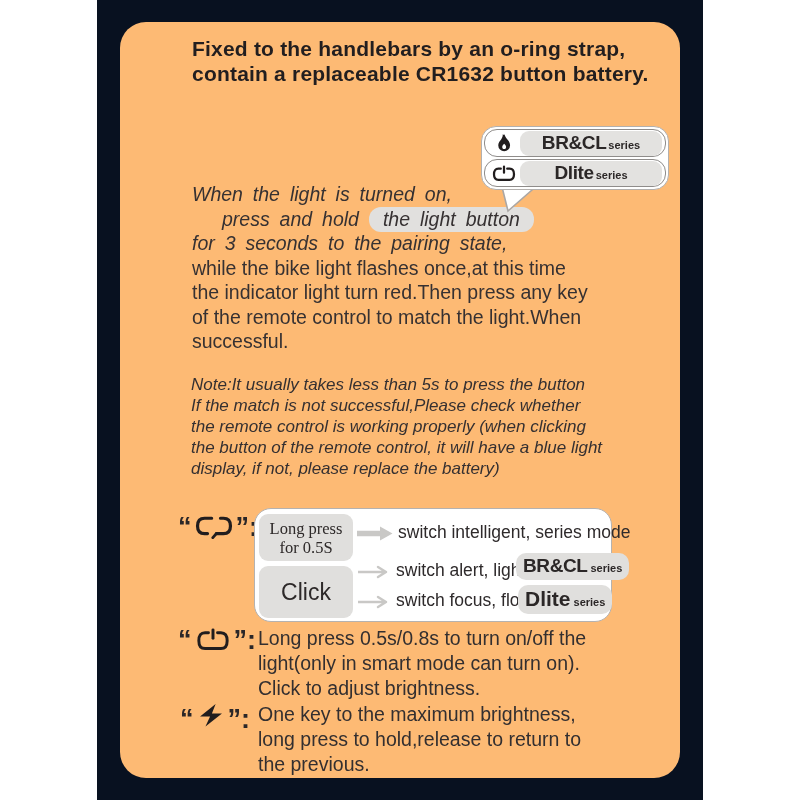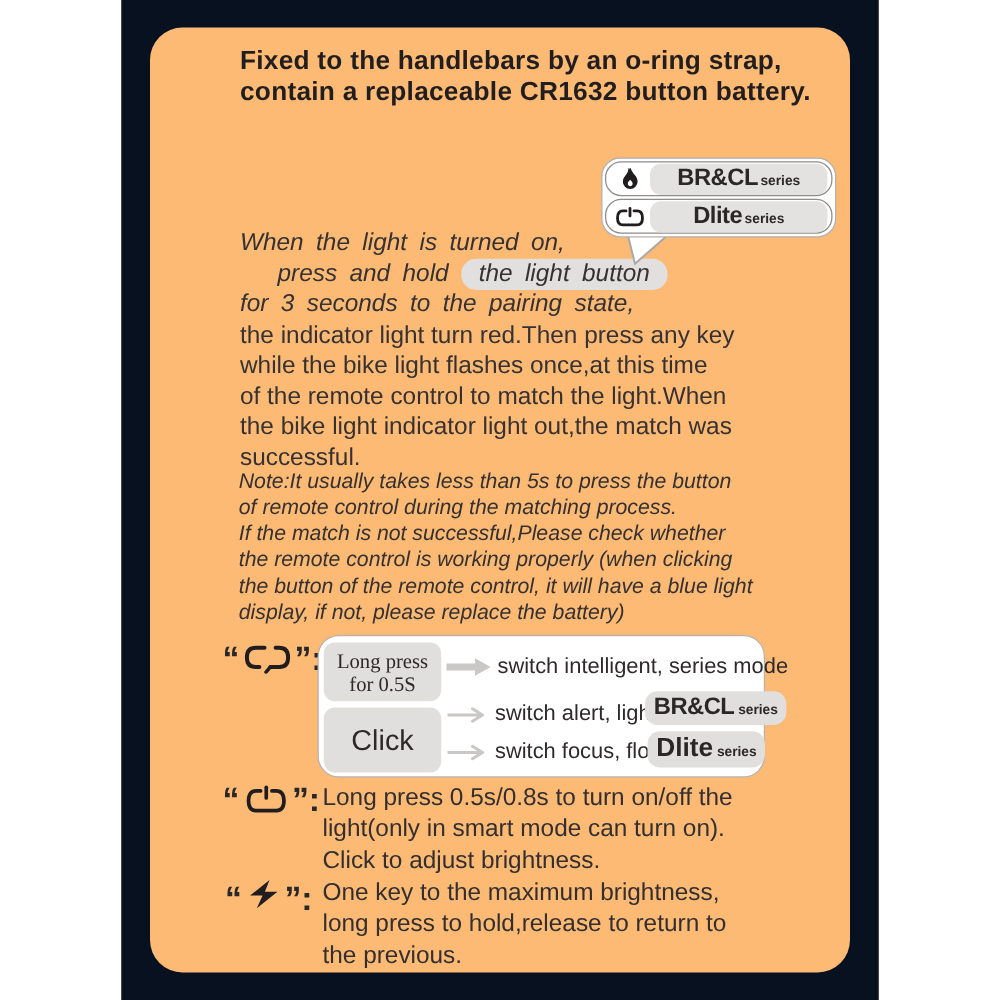--- a/index.html
+++ b/index.html
@@ -109,30 +109,28 @@
         </span>
       </div>
     </div>
 
     <div class="bodytext">
       <div class="bl sp">When the light is turned on,</div>
       <div class="bl sp indent">
         <span>press and hold</span><span class="hl">the light button</span>
       </div>
       <div class="bl sp">for 3 seconds to the pairing state,</div>
+      <div class="bl">while the bike light flashes once,at this time</div>
       <div class="bl">the indicator light turn red.Then press any key</div>
-      <div class="bl">while the bike light flashes once,at this time</div>
       <div class="bl">of the remote control to match the light.When</div>
-      <div class="bl">the bike light indicator light out,the match was</div>
       <div class="bl">successful.</div>
     </div>
 
     <div class="note">
       <div>Note:It usually takes less than 5s to press the button</div>
-      <div>of remote control during the matching process.</div>
       <div>If the match is not successful,Please check whether</div>
       <div>the remote control is working properly (when clicking</div>
       <div>the button of the remote control, it will have a blue light</div>
       <div>display, if not, please replace the battery)</div>
     </div>
 
     <div class="cycle-label">
       <span class="q">“</span>
       <span class="cycle-icon">
         <svg width="40" height="25" viewBox="0 0 34 21">

